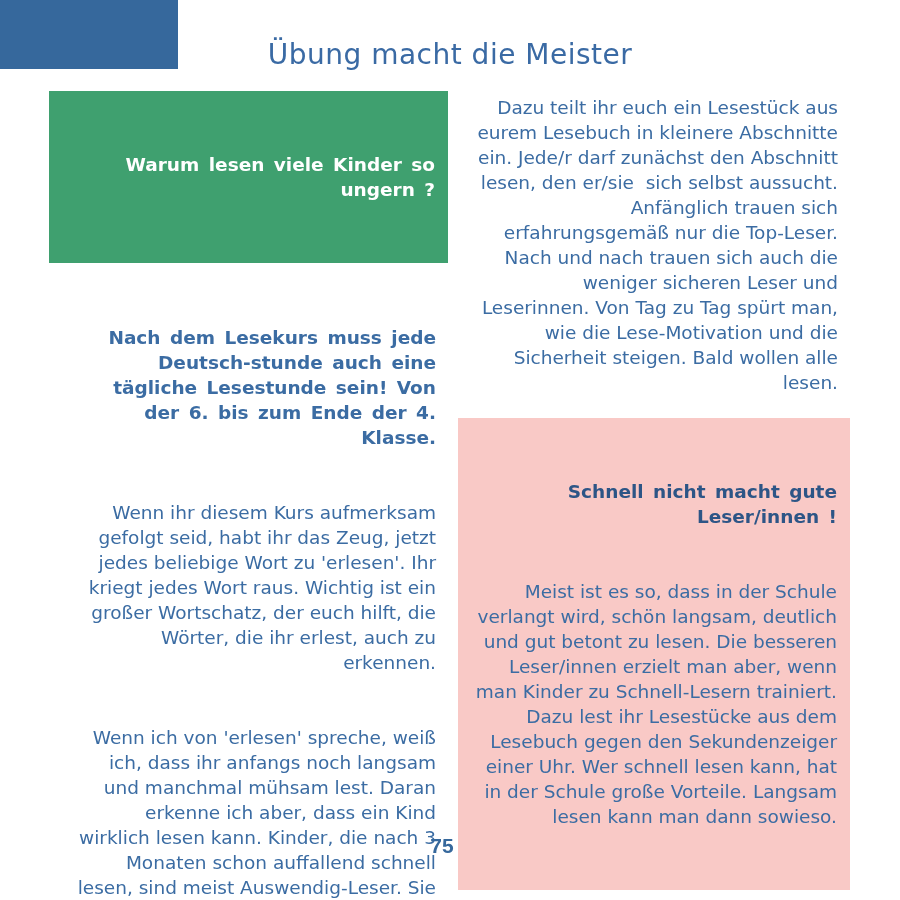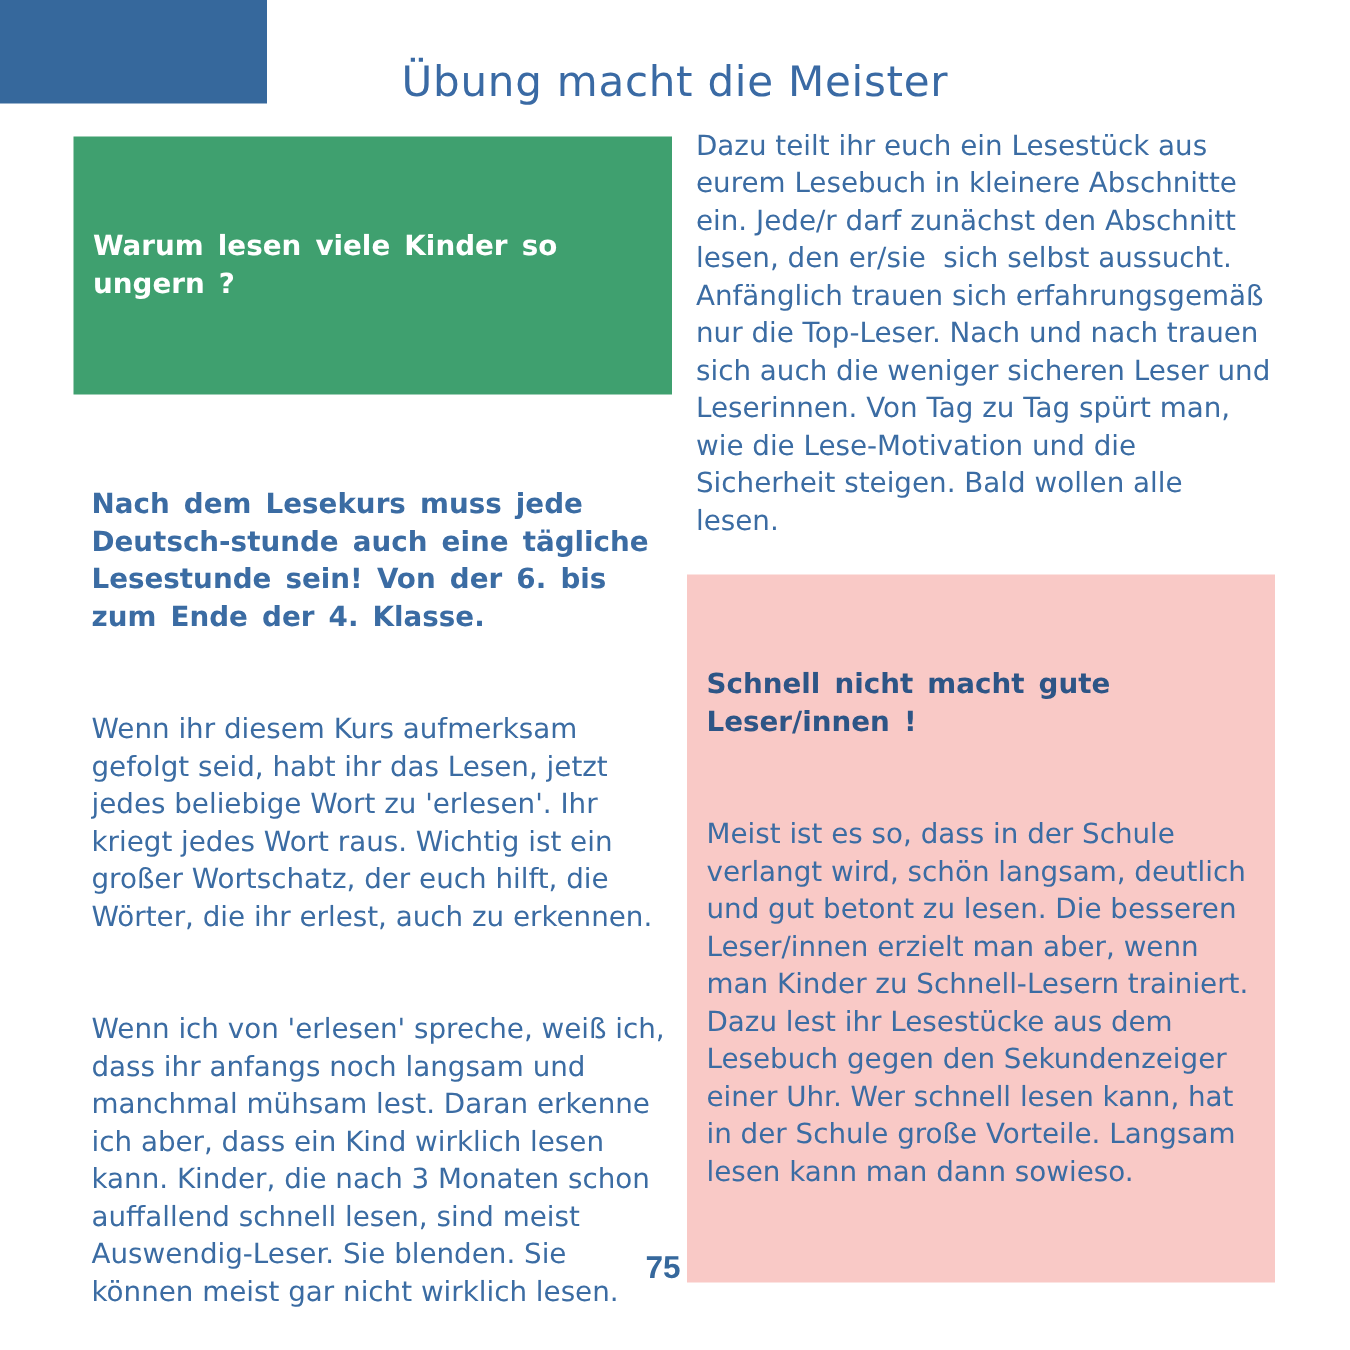--- a/index.html
+++ b/index.html
@@ -30,30 +30,32 @@
   }
   .col {
     position: absolute;
     font-size: 18.5px;
     line-height: 25px;
     color: #3b6ca3;
   }
   .col-left  { left: 49px;  top: 91px;  width: 399px; }
   .col-right { left: 458px; top: 83px;  width: 392px; }
   .para {
-    margin: 2px;
+    margin: 12px;
     padding: 0 0 0 10px;
     white-space: pre-wrap;
+    text-align: right;
   }
   .col-right .para { padding-left: 4px; }
   .block { display: block; }
   .callout {
     box-sizing: border-box;
     padding: 11px 13px;
     white-space: pre-wrap;
+    text-align: right;
   }
   .green-box {
     background: #3fa06f;
     color: #f2f9f5;
     min-height: 152px;
     margin-bottom: 11px;
   }
   .green-box .callout-heading {
     color: #ffffff;
     font-weight: bold;
@@ -94,21 +96,21 @@
 <h1 class="page-title">Übung macht die Meister</h1>
 
 <div class="col col-left">
 
   <div class="callout green-box">
     <span class="block callout-heading">Warum lesen viele Kinder so ungern ?</span>
   </div>
 
   <p class="para">
     <span class="block lead-bold">Nach dem Lesekurs muss jede Deutsch-stunde auch eine tägliche Lesestunde sein! Von der 6. bis zum Ende der 4. Klasse.</span>
-    <span class="block">Wenn ihr diesem Kurs aufmerksam gefolgt seid, habt ihr das Lesen, jetzt jedes beliebige Wort zu 'erlesen'. Ihr kriegt jedes Wort raus. Wichtig ist ein großer Wortschatz, der euch hilft, die Wörter, die ihr erlest, auch zu erkennen.</span>
+    <span class="block">Wenn ihr diesem Kurs aufmerksam gefolgt seid, habt ihr das Zeug, jetzt jedes beliebige Wort zu 'erlesen'. Ihr kriegt jedes Wort raus. Wichtig ist ein großer Wortschatz, der euch hilft, die Wörter, die ihr erlest, auch zu erkennen.</span>
     <span class="block">Wenn ich von 'erlesen' spreche, weiß ich, dass ihr anfangs noch langsam und manchmal mühsam lest. Daran erkenne ich aber, dass ein Kind wirklich lesen kann. Kinder, die nach 3 Monaten schon auffallend schnell lesen, sind meist Auswendig-Leser. Sie blenden. Sie können meist gar nicht wirklich lesen.</span>
   </p>
 
 </div>
 
 <div class="col col-right">
 
   <p class="para">Dazu teilt ihr euch ein Lesestück aus eurem Lesebuch in kleinere Abschnitte ein. Jede/r darf zunächst den Abschnitt lesen, den er/sie  sich selbst aussucht.  Anfänglich trauen sich erfahrungsgemäß nur die Top-Leser. Nach und nach trauen sich auch die weniger sicheren Leser und Leserinnen. Von Tag zu Tag spürt man, wie die Lese-Motivation und die Sicherheit steigen. Bald wollen alle lesen.</p>
 
   <div class="callout pink-box">

